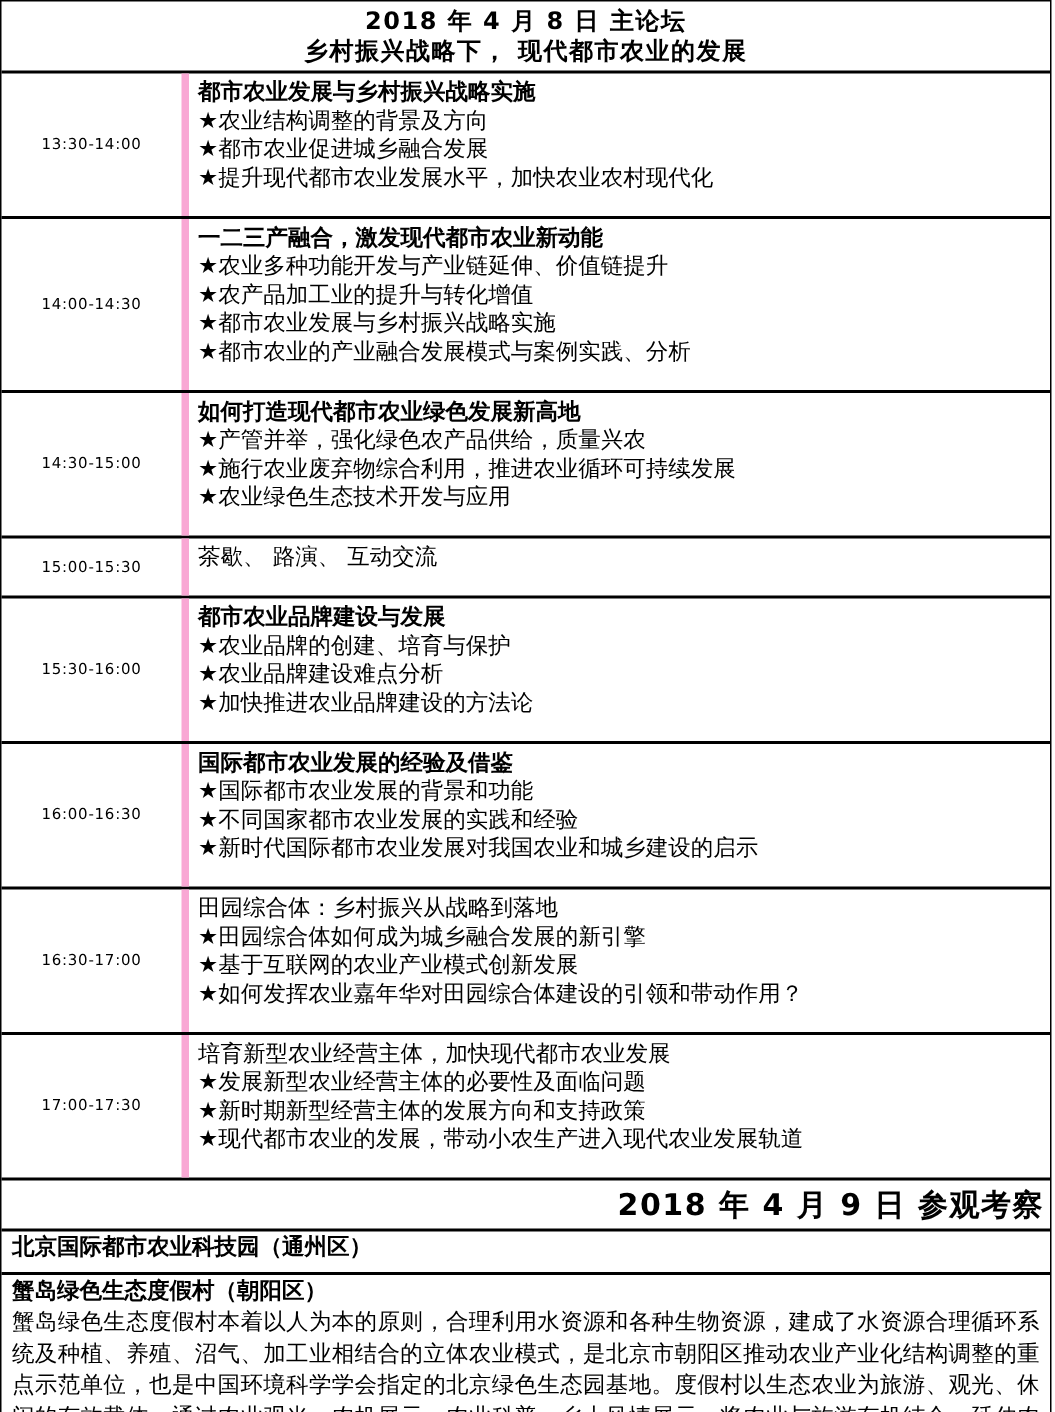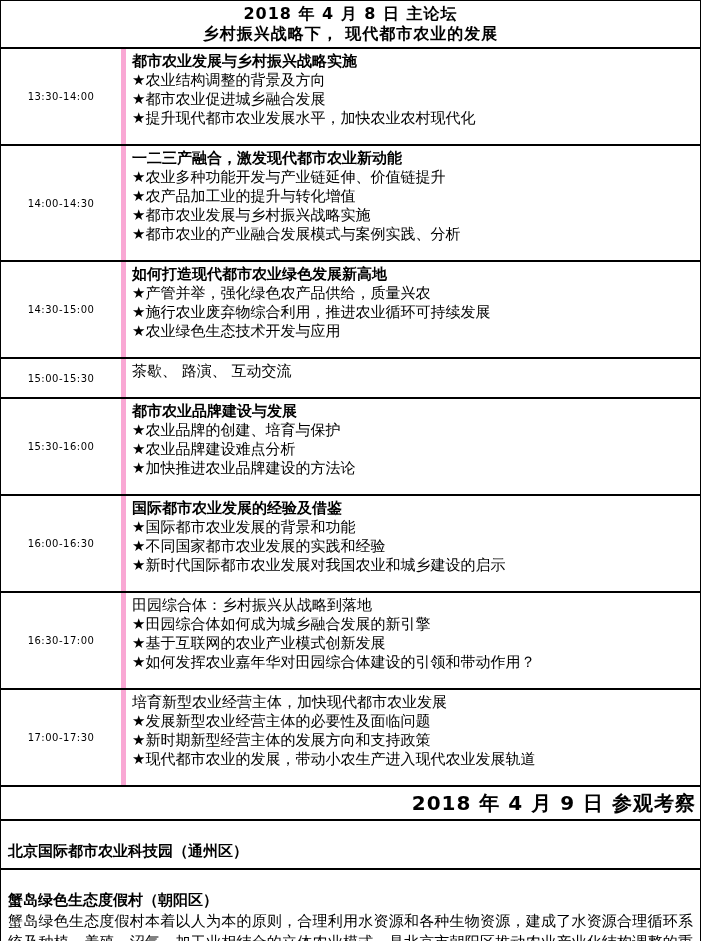--- a/index.html
+++ b/index.html
@@ -51,21 +51,21 @@
     border-top: 2px solid #000;
     text-align: right;
     font-weight: bold;
     font-size: 20px;
     line-height: 20px;
     padding: 6px 4px;
     letter-spacing: 1px;
   }
   .visit {
     border-top: 2px solid #000;
-    padding: 20px 7px 6px 7px;
+    padding: 0 7px 6px 7px;
   }
   .visit-title {
     font-weight: bold;
     font-size: 15px;
     line-height: 21px;
   }
   .visit-body {
     font-size: 15px;
     line-height: 21px;
     text-align: justify;

